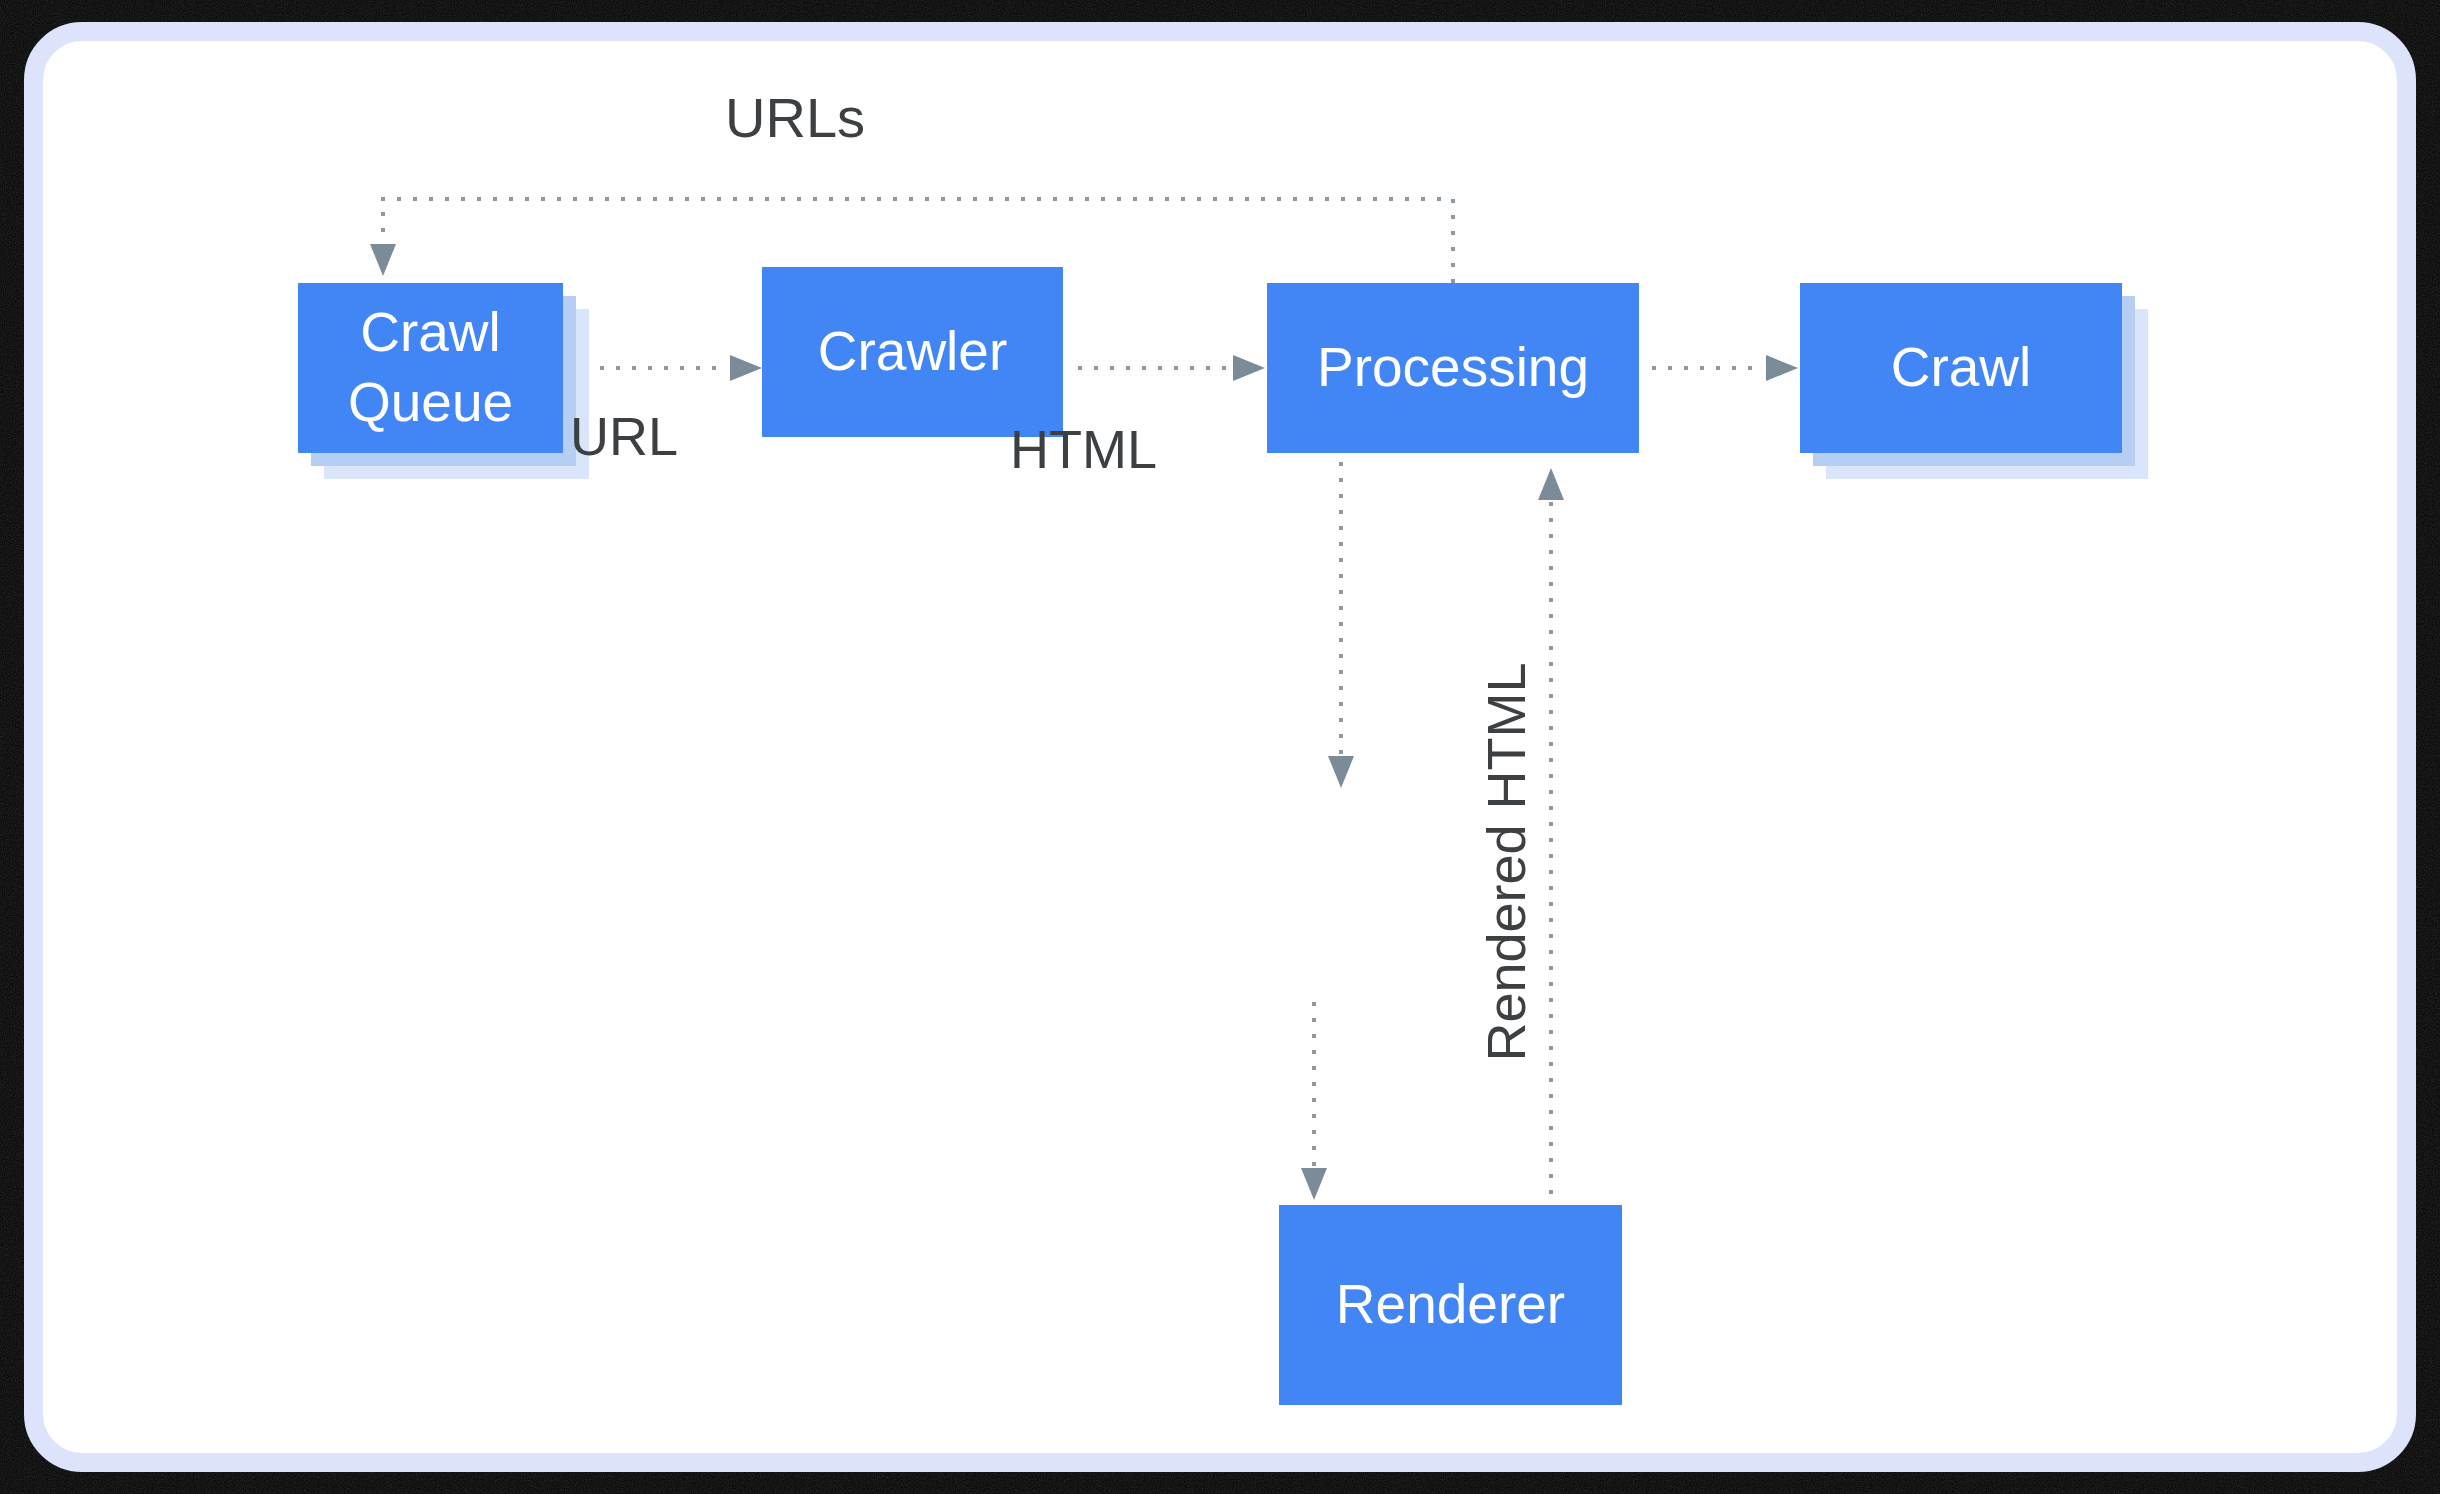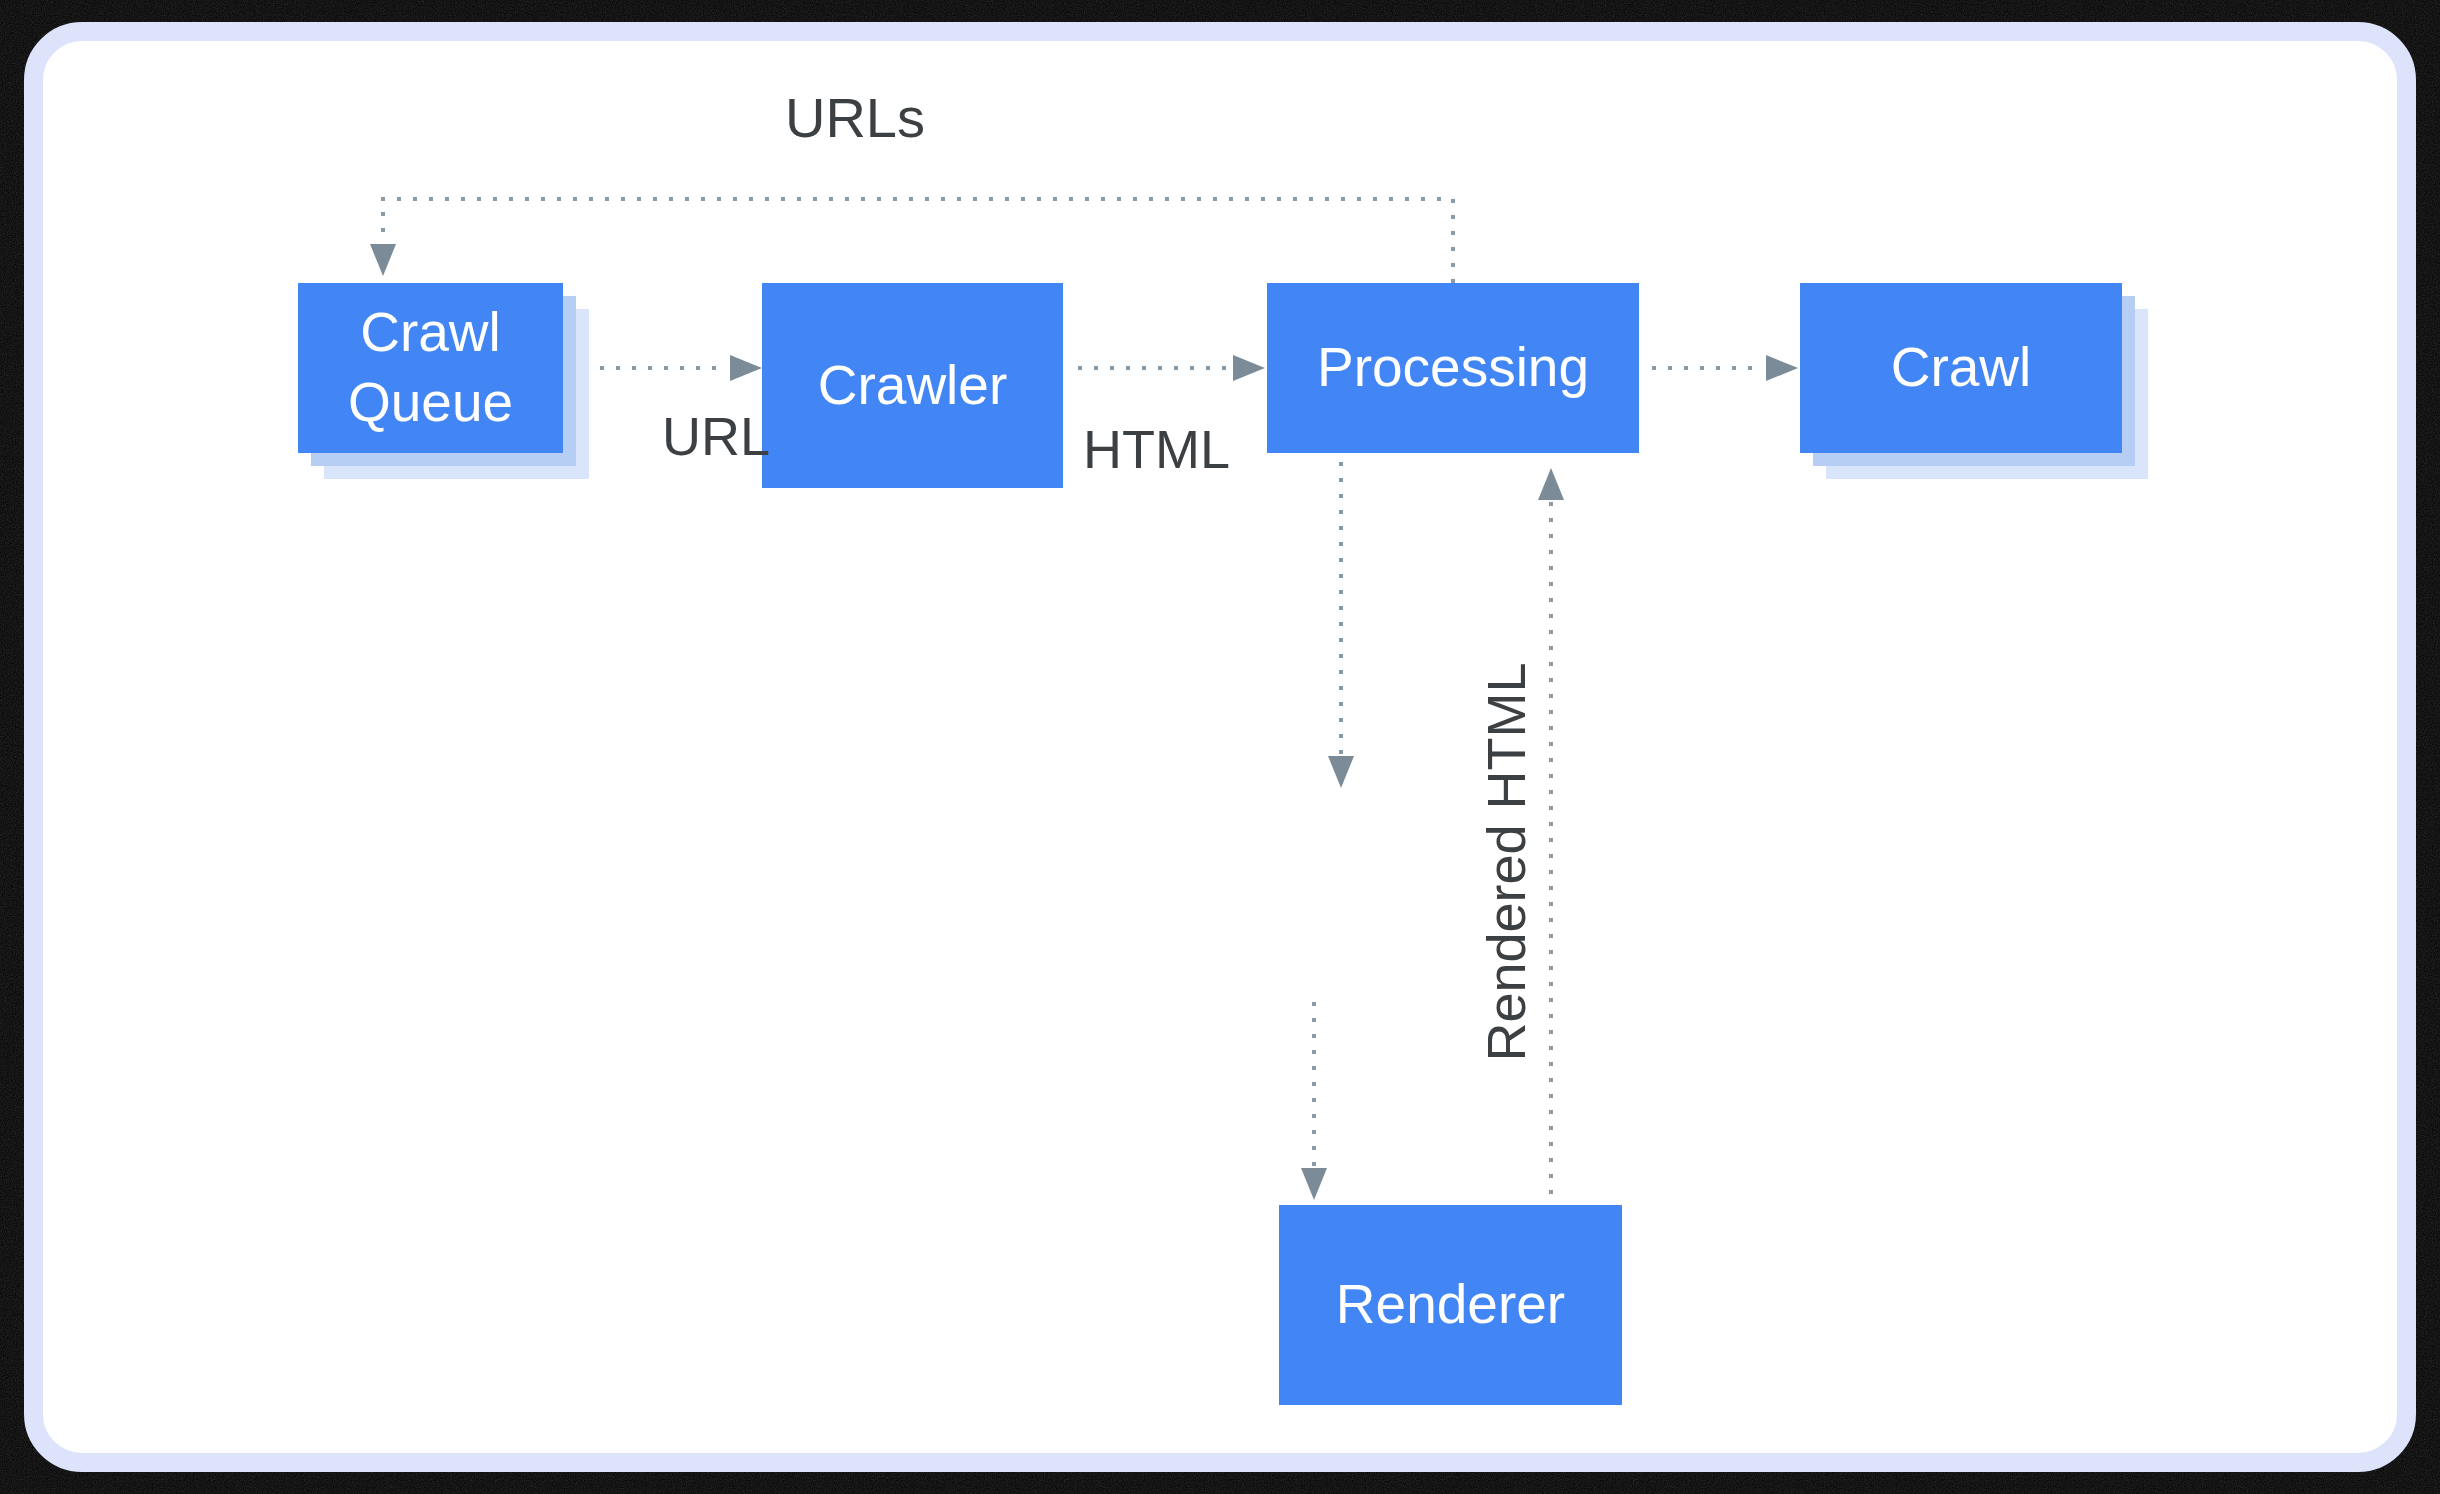--- a/index.html
+++ b/index.html
@@ -28,21 +28,21 @@
          background-image:repeating-linear-gradient(to right,var(--dot) 0 4px,transparent 4px 16px);}
   .vline{position:absolute;width:4px;
          background-image:repeating-linear-gradient(to bottom,var(--dot) 0 4px,transparent 4px 16px);}
   .arrow{position:absolute;width:0;height:0;}
   .arrow.right{border-top:13px solid transparent;border-bottom:13px solid transparent;
                border-left:32px solid var(--arrow);}
   .arrow.down{border-left:13px solid transparent;border-right:13px solid transparent;
               border-top:32px solid var(--arrow);}
   .arrow.up{border-left:13px solid transparent;border-right:13px solid transparent;
             border-bottom:32px solid var(--arrow);}
-  .elabel{position:absolute;color:var(--label);font-size:54px;text-align:right;}
+  .elabel{position:absolute;color:var(--label);font-size:54px;text-align:left;}
   .elabel.big{font-size:56px;}
   .vlabel-anchor{position:absolute;width:0;height:0;}
   .vlabel-anchor span{position:absolute;display:block;white-space:nowrap;
         color:var(--label);font-size:54px;
         transform:translate(-50%,-50%) rotate(-90deg);}
 </style>
 </head>
 <body>
 
 <div class="stage">
@@ -81,21 +81,21 @@
   <div class="vline" style="left:1312px;top:1002px;height:164px"></div>
   <div class="arrow down" style="left:1301px;top:1168px"></div>
 
   <div class="arrow up" style="left:1538px;top:468px"></div>
   <div class="vline" style="left:1549px;top:502px;height:703px"></div>
 
   <div class="node shadowed" style="left:298px;top:283px;width:265px;height:170px">
     <span>Crawl Queue</span>
   </div>
 
-  <div class="node" style="left:762px;top:283px;width:301px;height:205px">
+  <div class="node" style="left:762px;top:267px;width:301px;height:170px">
     <span>Crawler</span>
   </div>
 
   <div class="node" style="left:1267px;top:283px;width:372px;height:170px">
     <span>Processing</span>
   </div>
 
   <div class="node shadowed" style="left:1800px;top:283px;width:322px;height:170px">
     <span>Crawl</span>
   </div>

